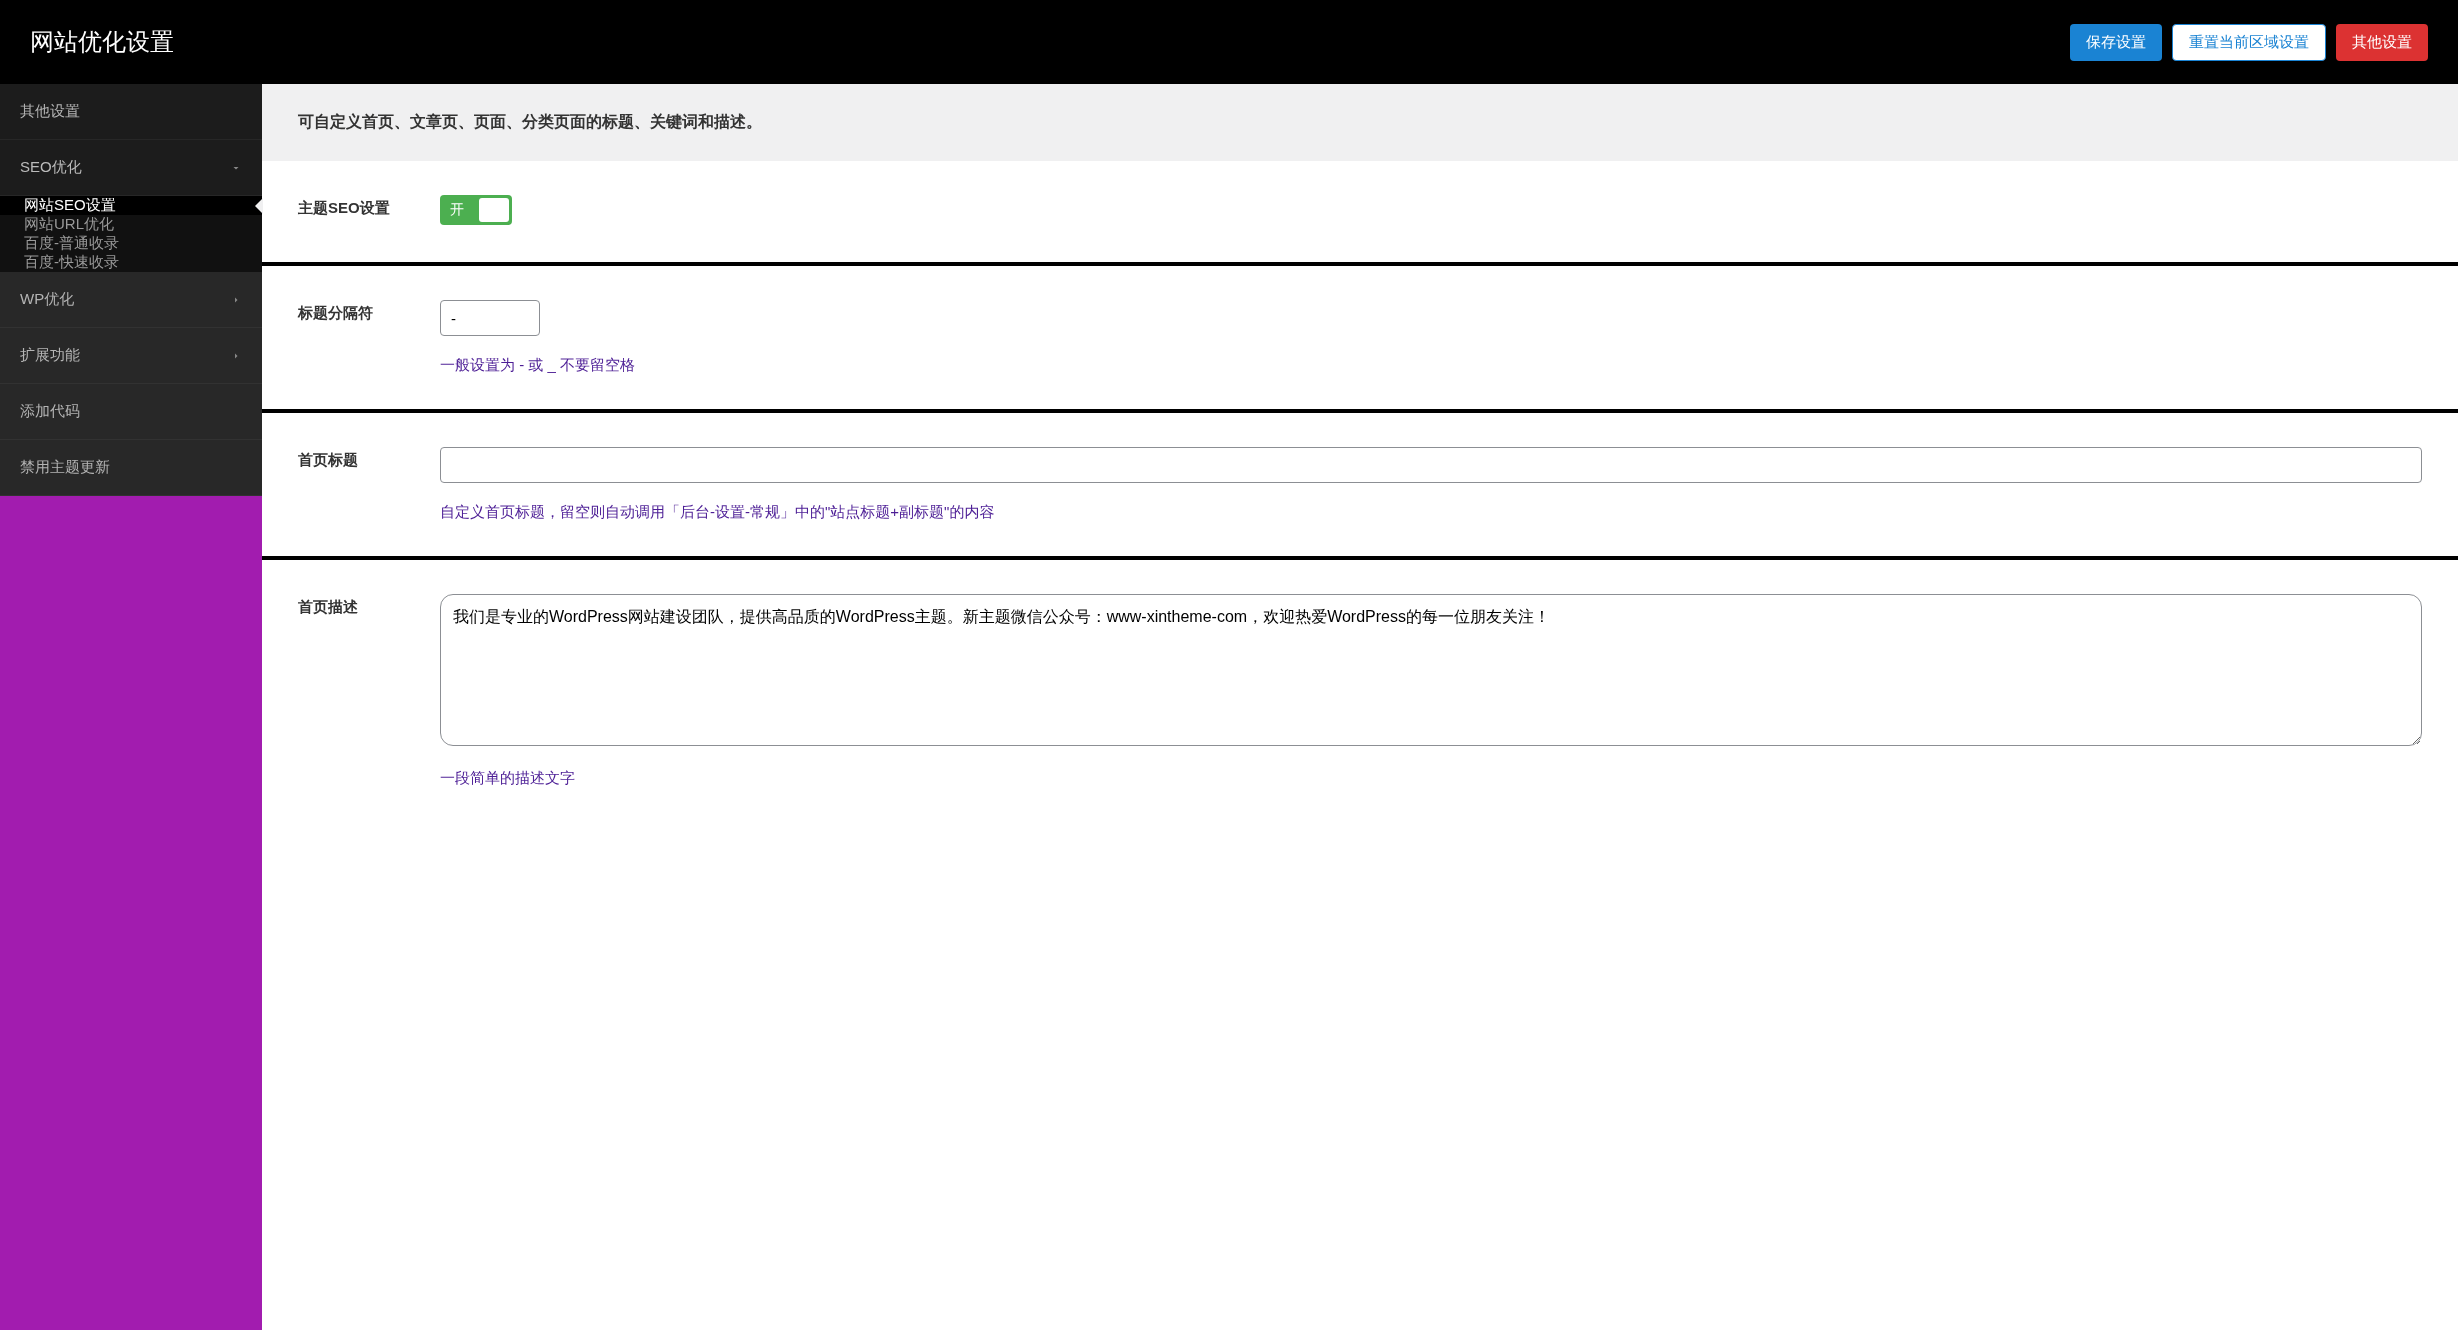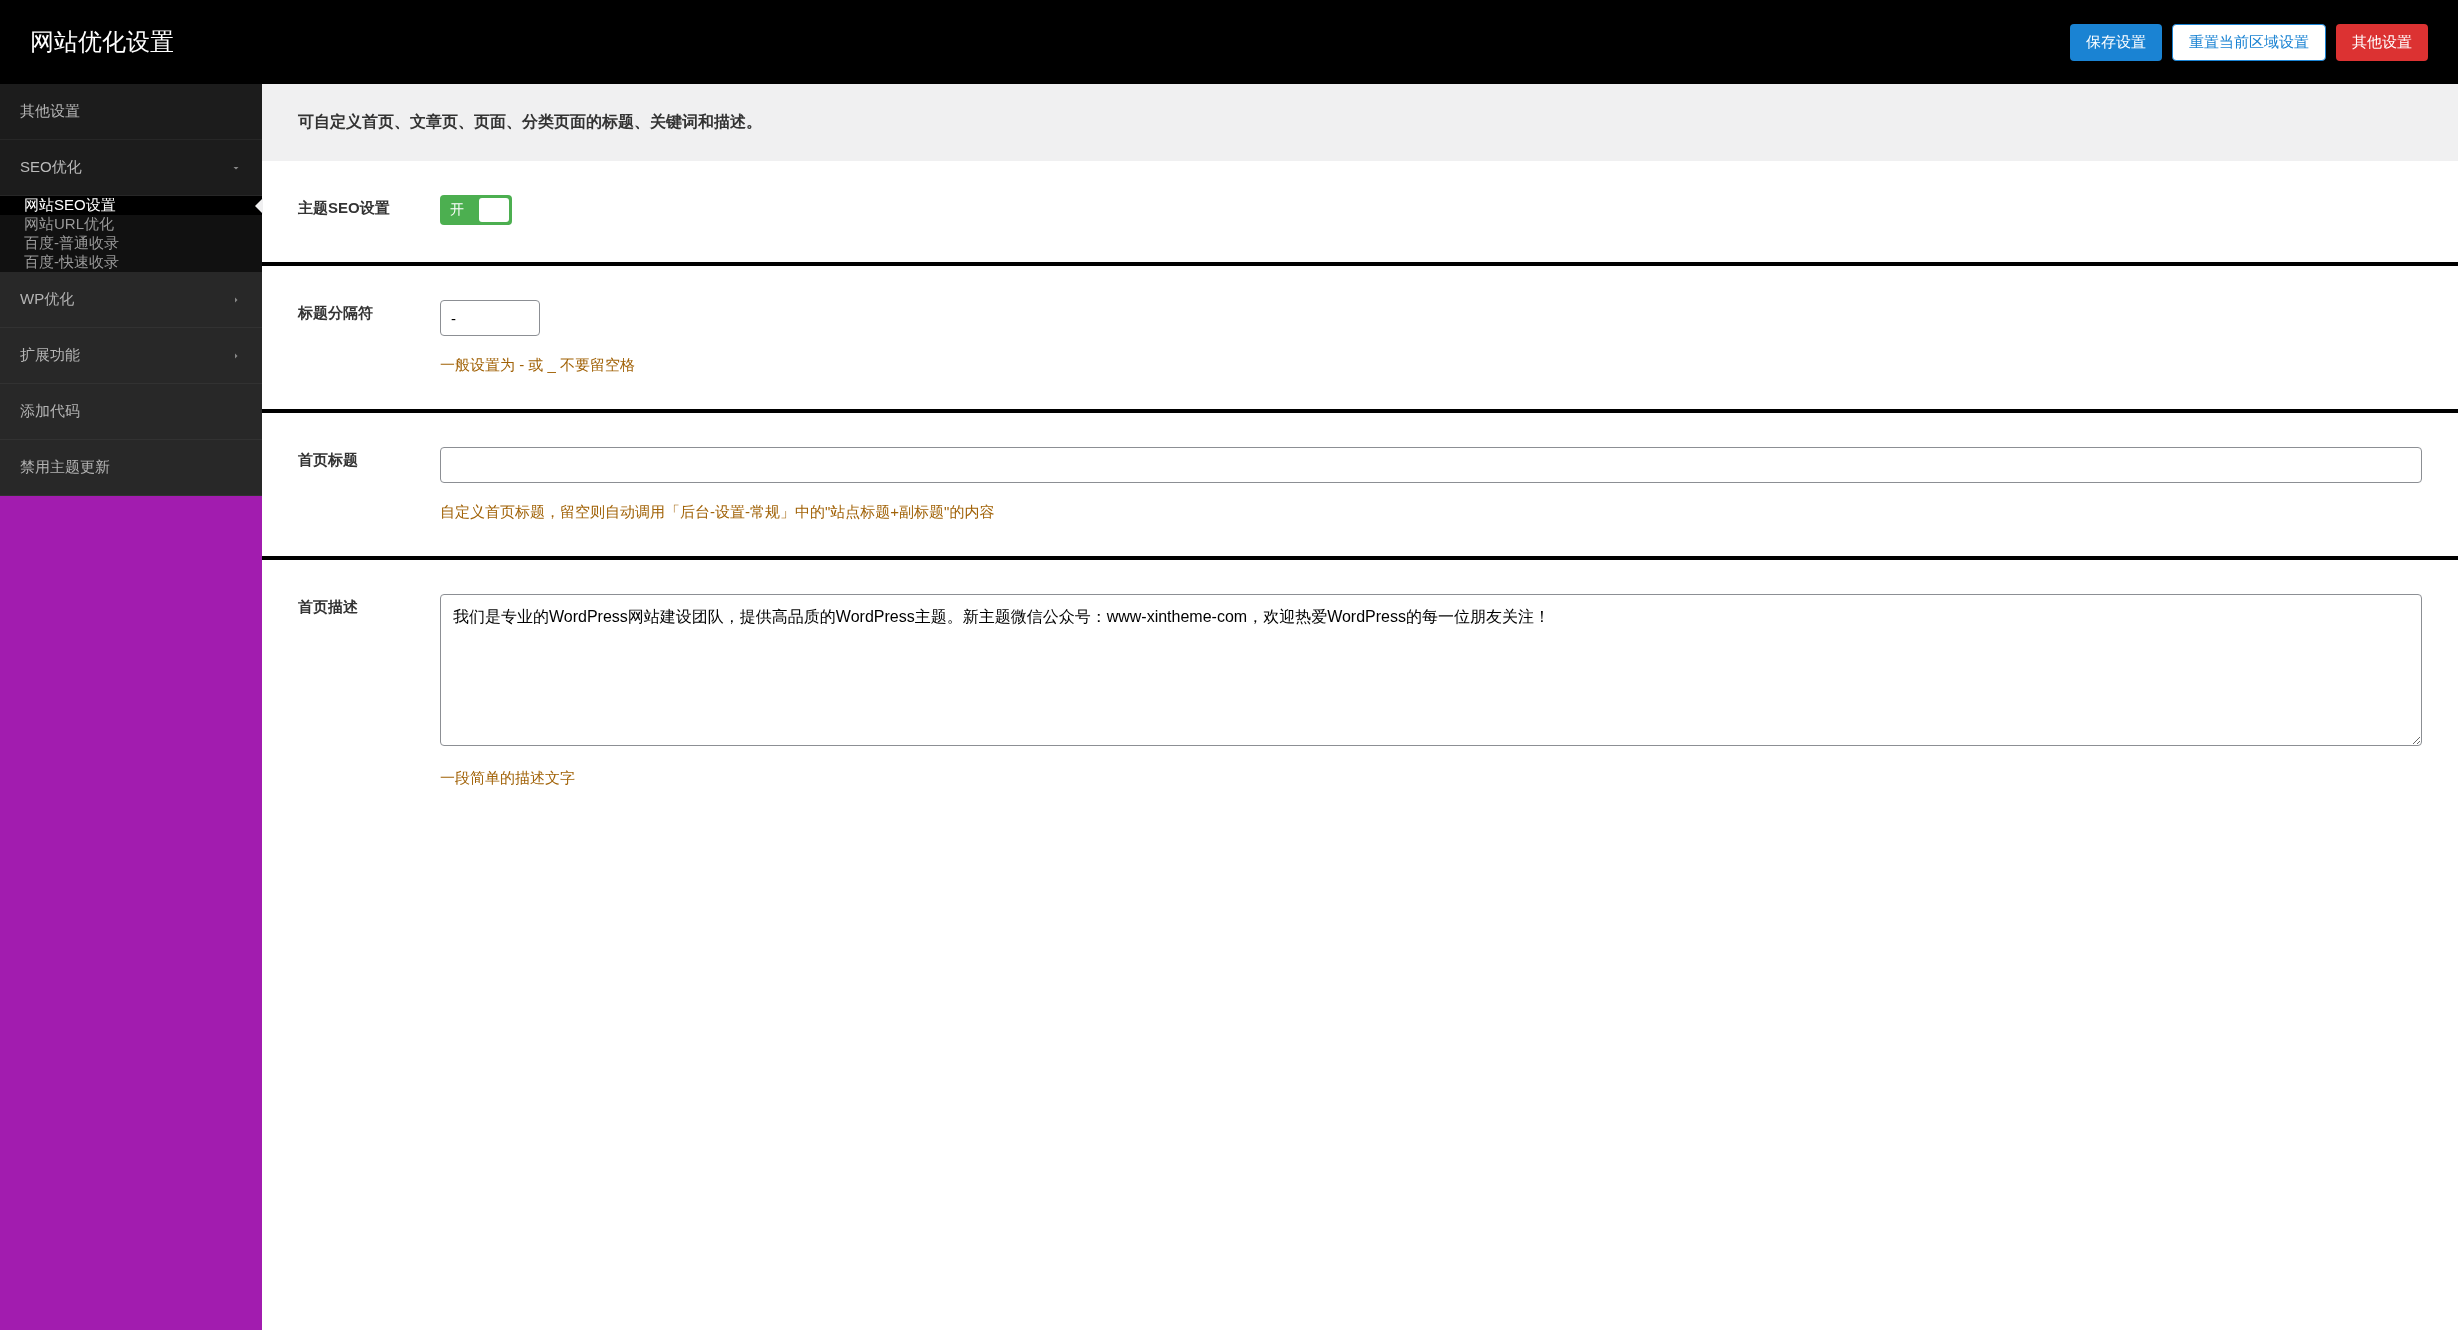--- a/index.html
+++ b/index.html
@@ -184,30 +184,30 @@
       border: 1px solid #8c8f94;
       border-radius: 4px;
       padding: 6px 10px;
       font-size: 15px;
       background: #fff;
     }
     .textarea-input {
       width: 100%;
       height: 152px;
       border: 1px solid #8c8f94;
-      border-radius: 4px;
+      border-radius: 13px;
       padding: 10px 12px;
       font-size: 16px;
       background: #fff;
       font-family: inherit;
       resize: both;
       line-height: 1.5;
     }
     .help-text {
-      color: #a16207;
+      color: #4c1d95;
       font-size: 15px;
       margin-top: 20px;
     }
   </style>
 </head>
 <body>
 
 <div class="header">
   <div class="header-title">网站优化设置</div>
   <div class="header-actions">

